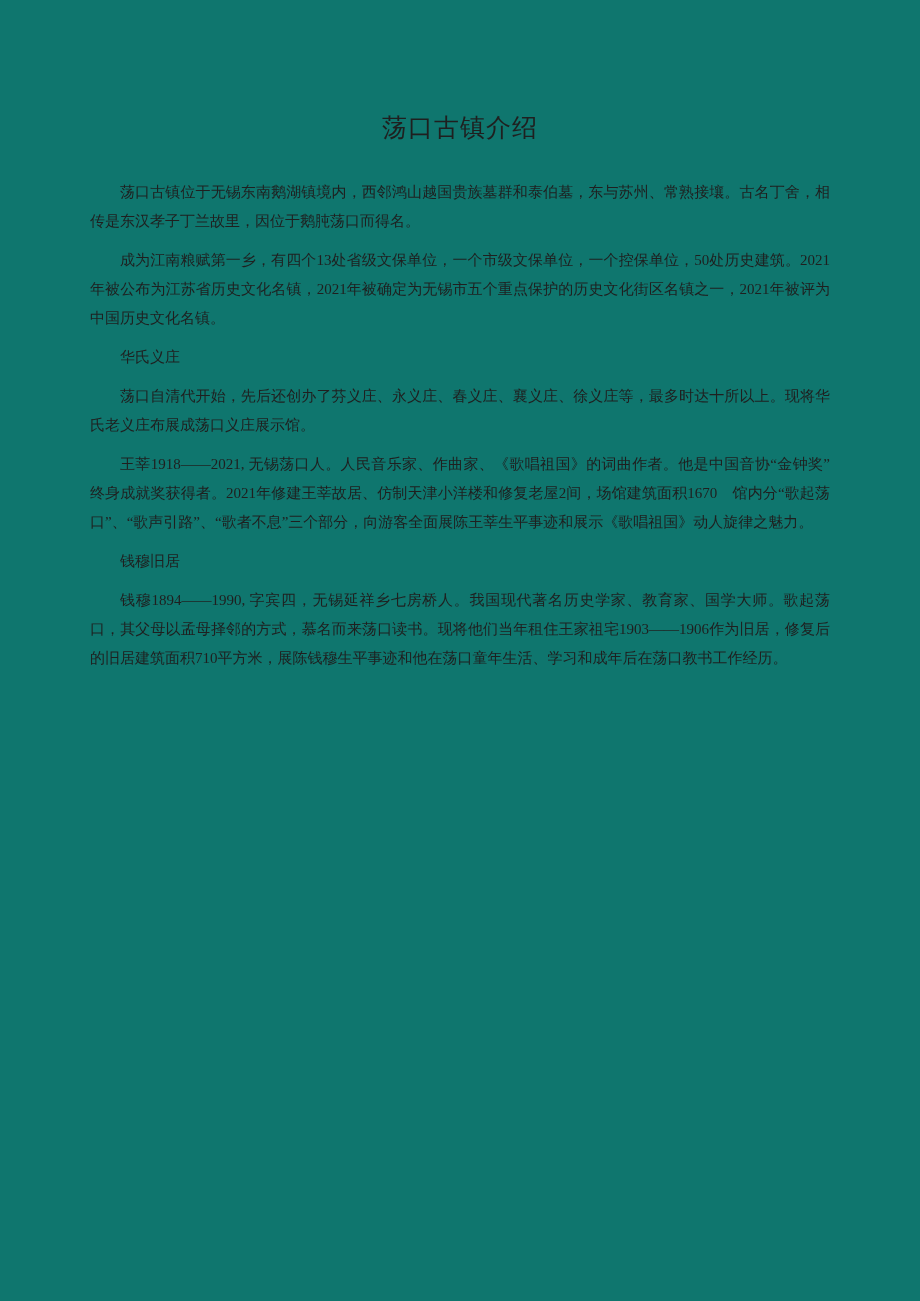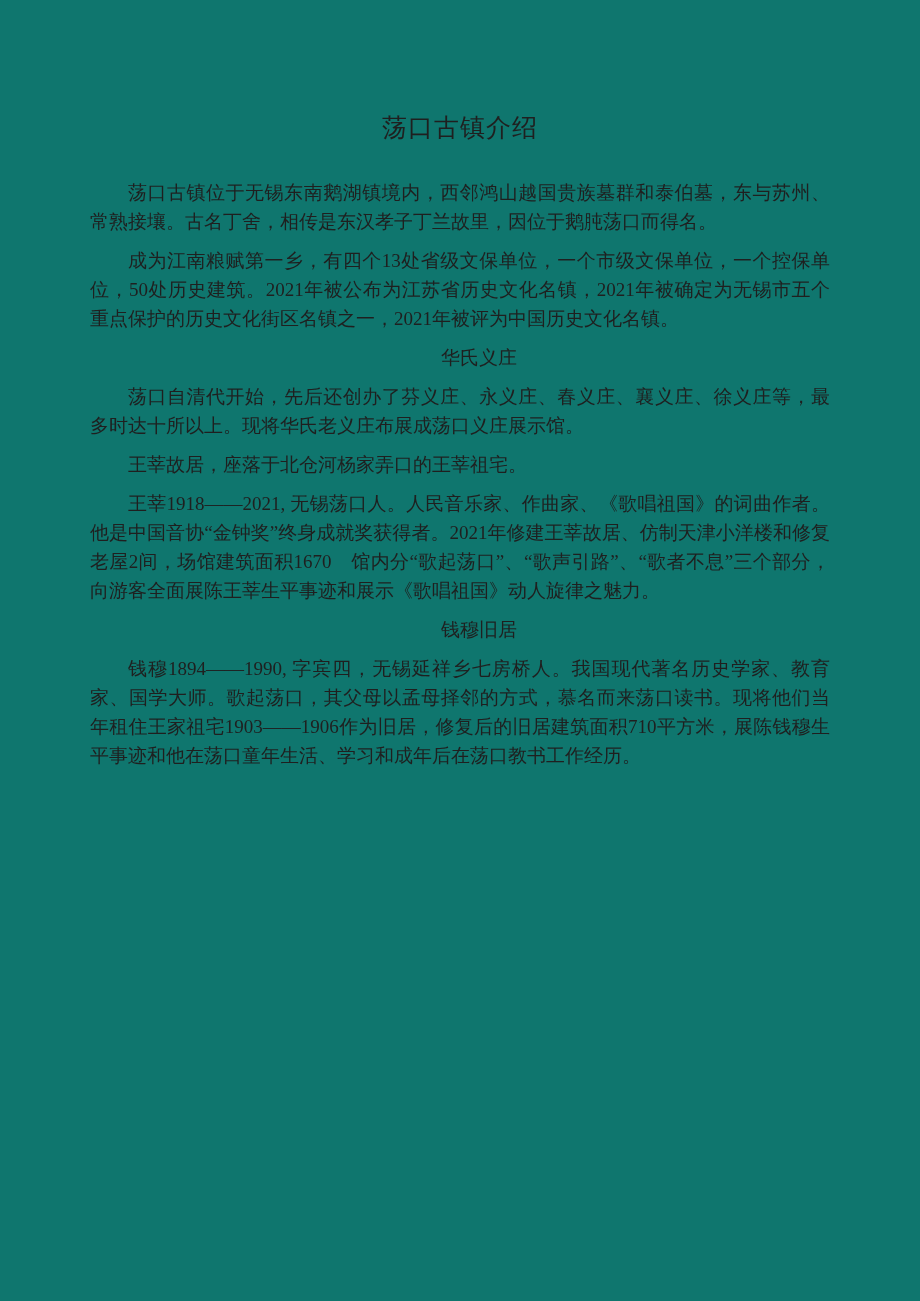--- a/index.html
+++ b/index.html
@@ -23,45 +23,44 @@
   }
   .doc-title {
     font-size: 25px;
     font-weight: normal;
     text-align: center;
     line-height: 32px;
     margin: 0 0 34px 0;
     letter-spacing: 1px;
   }
   .para, .heading {
-    font-size: 19px;
+    font-size: 15px;
     line-height: 29px;
     margin: 10px 0;
     text-indent: 2em;
     text-align: justify;
     white-space: pre-wrap;
     word-break: break-all;
   }
   .heading {
     font-weight: normal;
-    text-align: center;
+    text-align: left;
   }
   .para:first-of-type { margin-top: 0; }
 </style>
 </head>
 <body>
 
 <main class="page">
   <h1 class="doc-title">荡口古镇介绍</h1>
 
   <p class="para">荡口古镇位于无锡东南鹅湖镇境内，西邻鸿山越国贵族墓群和泰伯墓，东与苏州、常熟接壤。古名丁舍，相传是东汉孝子丁兰故里，因位于鹅肫荡口而得名。</p>
   <p class="para">成为江南粮赋第一乡，有四个13处省级文保单位，一个市级文保单位，一个控保单位，50处历史建筑。2021年被公布为江苏省历史文化名镇，2021年被确定为无锡市五个重点保护的历史文化街区名镇之一，2021年被评为中国历史文化名镇。</p>
 
   <h2 class="heading">华氏义庄</h2>
   <p class="para">荡口自清代开始，先后还创办了芬义庄、永义庄、春义庄、襄义庄、徐义庄等，最多时达十所以上。现将华氏老义庄布展成荡口义庄展示馆。</p>
 
-  <p class="para">王莘故居，座落于北仓河杨家弄口的王莘祖宅。</p>
   <p class="para">王莘1918——2021, 无锡荡口人。人民音乐家、作曲家、《歌唱祖国》的词曲作者。他是中国音协“金钟奖”终身成就奖获得者。2021年修建王莘故居、仿制天津小洋楼和修复老屋2间，场馆建筑面积1670　馆内分“歌起荡口”、“歌声引路”、“歌者不息”三个部分，向游客全面展陈王莘生平事迹和展示《歌唱祖国》动人旋律之魅力。</p>
 
   <h2 class="heading">钱穆旧居</h2>
   <p class="para">钱穆1894——1990, 字宾四，无锡延祥乡七房桥人。我国现代著名历史学家、教育家、国学大师。歌起荡口，其父母以孟母择邻的方式，慕名而来荡口读书。现将他们当年租住王家祖宅1903——1906作为旧居，修复后的旧居建筑面积710平方米，展陈钱穆生平事迹和他在荡口童年生活、学习和成年后在荡口教书工作经历。</p>
 
 </main>
 
 </body></html>

